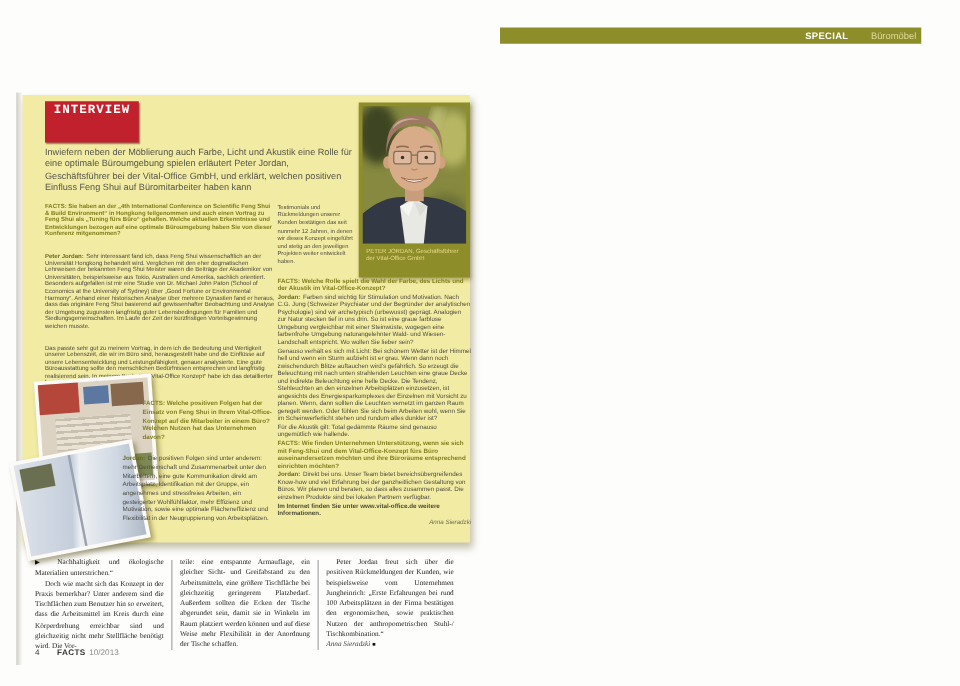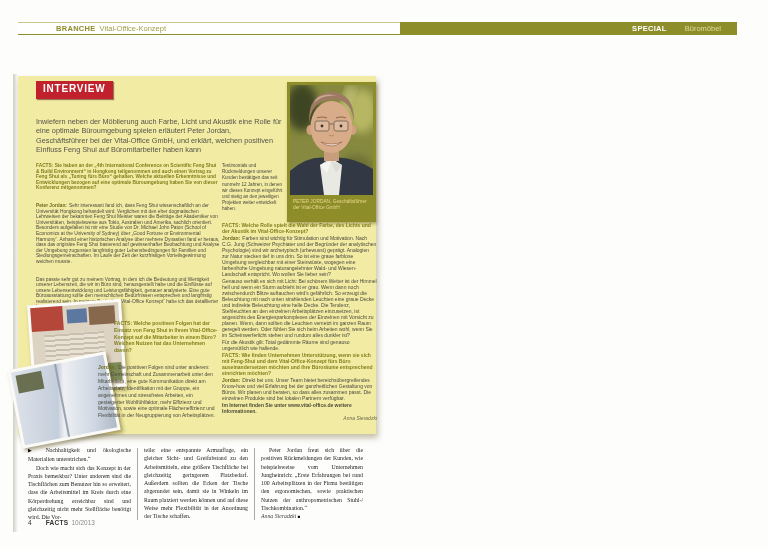--- a/index.html
+++ b/index.html
@@ -7,34 +7,34 @@
           font-family:"Liberation Sans",sans-serif;-webkit-font-smoothing:antialiased;}
 
   
   .hdr-left{position:absolute;left:18px;top:22px;width:382px;height:13px;background:#fff;
             border-top:1px solid #c9c98f;border-bottom:1px solid var(--accent-olive,#8d8d2a);
             display:flex;align-items:center;padding-left:38px;box-sizing:border-box;font-size:7.5px;}
   .hdr-left .lbl{font-weight:bold;color:var(--accent-olive,#8d8d2a);letter-spacing:.3px;}
   .hdr-left .top{color:#a2a24b;margin-left:4px;}
   .hdr-right{position:absolute;left:400px;top:22px;width:337px;height:13px;
              background:var(--accent-olive,#8d8d2a);display:flex;align-items:center;
-             justify-content:flex-end;padding-right:16px;box-sizing:border-box;font-size:7.5px;}
+             justify-content:flex-end;padding-right:4px;box-sizing:border-box;font-size:7.5px;}
   .hdr-right .lbl{font-weight:bold;color:#ffffff;letter-spacing:.3px;}
   .hdr-right .top{color:#dedc9a;margin-left:18px;}
 
   .edge-shadow{position:absolute;left:13px;top:74px;width:5px;height:458px;
                background:linear-gradient(to right,rgba(90,85,55,.28),rgba(90,85,55,0));}
 
   
   .panel{position:absolute;left:18px;top:76px;width:358px;height:358px;
          background:var(--panel-yellow,#f2eba3);
          box-shadow:2px 4px 6px rgba(110,100,45,.4);}
   .kicker{position:absolute;left:18px;top:5px;background:var(--kicker-red,#c0212d);color:#fff;
-          font-family:Liberation Sans, sans-serif;font-weight:bold;font-size:10px;
-          padding:2px 7px 5px;letter-spacing:.8px;box-shadow:1px 1px 1px rgba(60,10,10,.5);}
+          font-family:Liberation Mono, monospace;font-weight:bold;font-size:10px;
+          padding:2px 7px 20px;letter-spacing:.8px;box-shadow:1px 1px 1px rgba(60,10,10,.5);}
   .intro{position:absolute;left:18px;top:29px;width:246px;margin:0;
          font-size:7.3px;line-height:9.4px;color:#55554a;}
 
   .panel p{margin:12px 0 3px;}
   .q{font-weight:bold;color:var(--question-olive,#80801e);}
   .a{color:var(--body-text,#4a4a40);}
   .spk{font-weight:bold;color:#6b6b1d;margin-right:2px;}
 
   .colL{position:absolute;left:18px;top:75px;width:184px;font-size:4.8px;line-height:5.6px;}
   .colM{position:absolute;left:204px;top:75px;width:62px;font-size:4.6px;line-height:6.2px;}
@@ -91,24 +91,20 @@
   .foot{position:absolute;left:28px;top:519px;font-size:6.5px;color:#333;}
   .foot .pnum{margin-right:14px;}
   .foot .mag{font-weight:bold;letter-spacing:.3px;}
   .foot .issue{color:#8c8c8c;margin-left:3px;}
 </style>
 </head>
 <body>
 
 <div class="canvas">
 
-  <div class="hdr-left">
-    <span class="lbl">BRANCHE</span>
-    <span class="top">Vital-Office-Konzept</span>
-  </div>
   <div class="hdr-right">
     <span class="lbl">SPECIAL</span>
     <span class="top">Büromöbel</span>
   </div>
 
   <div class="edge-shadow"></div>
 
   <section class="panel">
     <div class="kicker">INTERVIEW</div>
     <p class="intro">Inwiefern neben der Möblierung auch Farbe, Licht und Akustik eine Rolle für eine optimale Büroumgebung spielen erläutert Peter Jordan, Geschäftsführer bei der Vital-Office GmbH, und erklärt, welchen positiven Einfluss Feng Shui auf Büromitarbeiter haben kann</p>

